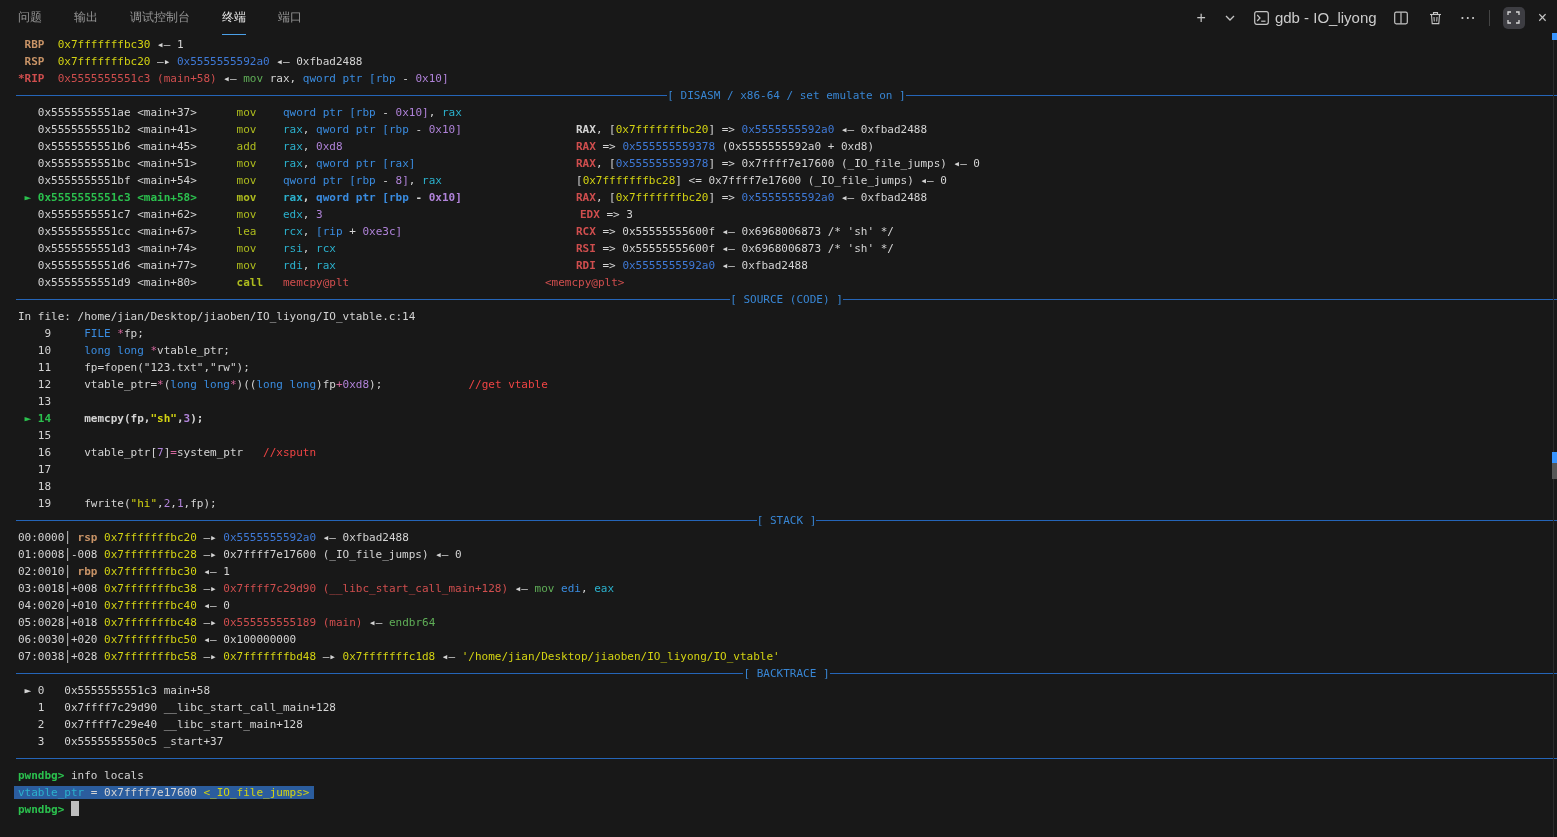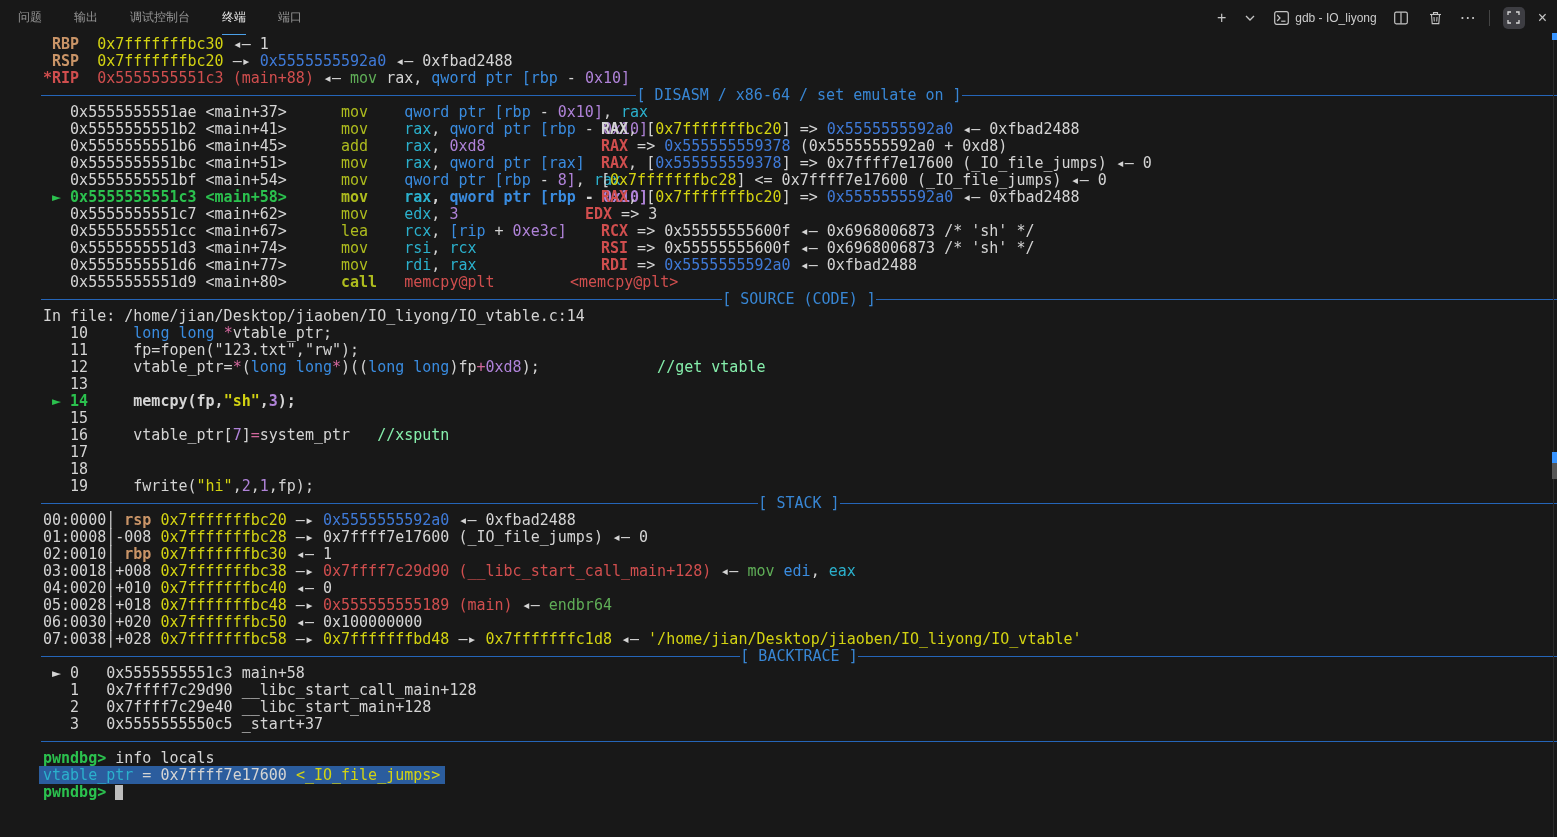--- a/index.html
+++ b/index.html
@@ -14,46 +14,46 @@
     display:flex; align-items:center; border-bottom:1px solid transparent; padding-top:1px; }
   .tab.active { color:#e7e7e7; border-bottom:1px solid #4ba0e8; }
   .panel-actions { position:absolute; right:10px; top:0; height:35px;
     display:flex; align-items:center; gap:13px; color:#c5c5c5; }
   .panel-actions svg { display:block; }
   .icon-btn { display:flex; align-items:center; justify-content:center; cursor:pointer;
     width:22px; height:22px; border-radius:5px; }
   .icon-btn.highlight { background:#3d3d42; }
   .txt-icon { font-size:16px; line-height:1; color:#c5c5c5; cursor:pointer; }
   .term-entry { display:flex; align-items:center; gap:6px; cursor:pointer; }
-  .term-label { font-size:12px; color:#cccccc; }
+  .term-label { font-size:15px; color:#cccccc; }
   .v-sep { width:1px; height:16px; background:#444; }
 
   
   .terminal { position:absolute; top:36px; left:0; right:0; bottom:0;
-    font-family:"DejaVu Sans Mono", monospace; font-size:15px; line-height:17px;
-    color:#d4d4d4;margin-left:25px; }
+    font-family:"DejaVu Sans Mono", monospace; font-size:11px; line-height:17px;
+    color:#d4d4d4; }
   .tline { position:relative; height:17px; white-space:pre; padding-left:18px; }
   .tline.sep { display:flex; align-items:center; padding-left:16px; }
   .sep-line { flex:1; height:1px; background:#2565b8; }
   .sep-title { color:#3886d4; padding:0; flex:0 0 auto; }
   .rcol { position:absolute; top:0; white-space:pre; }
 
   .s-w  { color:#d4d4d4; }
   .s-y  { color:#d3d312; }
   .s-b  { color:#3f7ad8; }
   .s-lb { color:#3a8ce0; }
   .s-c  { color:#2bb1cd; }
   .s-p  { color:#b083d9; }
   .s-pk { color:#d2679d; }
   .s-r  { color:#d04e4e; }
   .s-o  { color:#c99467; }
   .s-m  { color:#aebc1e; }
   .s-gr { color:#5fae57; }
   .s-g  { color:#2bc14e; }
-  .s-gy { color:#86efac; }
+  .s-gy { color:#ef4444; }
   .s-bold { font-weight:bold; }
 
   .selection { background:#2b5d9e; padding:0 5px 0 4px; margin-left:-4px; }
   .cursor { display:inline-block; width:8px; height:15px; background:#bdbdbd; vertical-align:-3px; }
 
   
   .track-line { position:absolute; top:35px; bottom:0; right:3px; width:1px; background:#2b2b2b; }
   .scroll-mark-top { position:absolute; top:33px; right:0; width:5px; height:7px; background:#3794ff; }
   .scroll-mark-blue { position:absolute; top:452px; right:0; width:5px; height:11px; background:#3794ff; }
   .scroll-thumb { position:absolute; top:463px; right:0; width:5px; height:16px; background:#575757; }
@@ -110,35 +110,36 @@
         <path d="M4 12 H1 V9" fill="none" stroke="#d8d8d8" stroke-width="1.3"></path>
       </svg>
     </span>
     <span class="txt-icon">×</span>
   </div>
 </div>
 
 <div class="terminal">
     <div class="tline"><span class="s-o s-bold"> RBP</span><span class="s-w">  </span><span class="s-y">0x7fffffffbc30</span><span class="s-w"> ◂— 1</span></div>
     <div class="tline"><span class="s-o s-bold"> RSP</span><span class="s-w">  </span><span class="s-y">0x7fffffffbc20</span><span class="s-w"> —▸ </span><span class="s-b">0x5555555592a0</span><span class="s-w"> ◂— 0xfbad2488</span></div>
-    <div class="tline"><span class="s-r s-bold">*RIP</span><span class="s-w">  </span><span class="s-r">0x5555555551c3 (main+88)</span><span class="s-w"> ◂— </span><span class="s-gr">mov</span><span class="s-w"> rax, </span><span class="s-lb">qword ptr [rbp</span><span class="s-w"> - </span><span class="s-p">0x10]</span></div>
+    <div class="tline"><span class="s-r s-bold">*RIP</span><span class="s-w">  </span><span class="s-r">0x5555555551c3 (main+58)</span><span class="s-w"> ◂— </span><span class="s-gr">mov</span><span class="s-w"> rax, </span><span class="s-lb">qword ptr [rbp</span><span class="s-w"> - </span><span class="s-p">0x10]</span></div>
     <div class="tline sep"><div class="sep-line"></div><span class="sep-title">[ DISASM / x86-64 / set emulate on ]</span><div class="sep-line"></div></div>
     <div class="tline"><span class="s-w">   0x5555555551ae &lt;main+37&gt;      </span><span class="s-m">mov</span><span class="s-w">    </span><span class="s-lb">qword ptr [rbp</span><span class="s-w"> - </span><span class="s-p">0x10]</span><span class="s-w">, </span><span class="s-c">rax</span></div>
     <div class="tline"><span class="s-w">   0x5555555551b2 &lt;main+41&gt;      </span><span class="s-m">mov</span><span class="s-w">    </span><span class="s-c">rax</span><span class="s-w">, </span><span class="s-lb">qword ptr [rbp</span><span class="s-w"> - </span><span class="s-p">0x10]</span><span class="rcol" style="left: 576px;"><span class="s-w s-bold">RAX</span><span class="s-w">, [</span><span class="s-y">0x7fffffffbc20</span><span class="s-w">] =&gt; </span><span class="s-b">0x5555555592a0</span><span class="s-w"> ◂— 0xfbad2488</span></span></div>
     <div class="tline"><span class="s-w">   0x5555555551b6 &lt;main+45&gt;      </span><span class="s-m">add</span><span class="s-w">    </span><span class="s-c">rax</span><span class="s-w">, </span><span class="s-p">0xd8</span><span class="rcol" style="left: 576px;"><span class="s-r s-bold">RAX</span><span class="s-w"> =&gt; </span><span class="s-b">0x555555559378</span><span class="s-w"> (0x5555555592a0 + 0xd8)</span></span></div>
     <div class="tline"><span class="s-w">   0x5555555551bc &lt;main+51&gt;      </span><span class="s-m">mov</span><span class="s-w">    </span><span class="s-c">rax</span><span class="s-w">, </span><span class="s-lb">qword ptr [rax]</span><span class="rcol" style="left: 576px;"><span class="s-r s-bold">RAX</span><span class="s-w">, [</span><span class="s-b">0x555555559378</span><span class="s-w">] =&gt; 0x7ffff7e17600 (_IO_file_jumps) ◂— 0</span></span></div>
     <div class="tline"><span class="s-w">   0x5555555551bf &lt;main+54&gt;      </span><span class="s-m">mov</span><span class="s-w">    </span><span class="s-lb">qword ptr [rbp</span><span class="s-w"> - </span><span class="s-p">8]</span><span class="s-w">, </span><span class="s-c">rax</span><span class="rcol" style="left: 576px;"><span class="s-w">[</span><span class="s-y">0x7fffffffbc28</span><span class="s-w">] &lt;= 0x7ffff7e17600 (_IO_file_jumps) ◂— 0</span></span></div>
     <div class="tline"><span class="s-g s-bold"> ► 0x5555555551c3 &lt;main+58&gt;      </span><span class="s-m s-bold">mov</span><span class="s-w">    </span><span class="s-c s-bold">rax</span><span class="s-w s-bold">, </span><span class="s-lb s-bold">qword ptr [rbp</span><span class="s-w s-bold"> - </span><span class="s-p s-bold">0x10]</span><span class="rcol" style="left: 576px;"><span class="s-r s-bold">RAX</span><span class="s-w">, [</span><span class="s-y">0x7fffffffbc20</span><span class="s-w">] =&gt; </span><span class="s-b">0x5555555592a0</span><span class="s-w"> ◂— 0xfbad2488</span></span></div>
-    <div class="tline"><span class="s-w">   0x5555555551c7 &lt;main+62&gt;      </span><span class="s-m">mov</span><span class="s-w">    </span><span class="s-c">edx</span><span class="s-w">, </span><span class="s-p">3</span><span class="rcol" style="left: 560px;"><span class="s-r s-bold">EDX</span><span class="s-w"> =&gt; 3</span></span></div>
+    <div class="tline"><span class="s-w">   0x5555555551c7 &lt;main+62&gt;      </span><span class="s-m">mov</span><span class="s-w">    </span><span class="s-c">edx</span><span class="s-w">, </span><span class="s-p">3</span><span class="rcol" style="left: 580px;"><span class="s-r s-bold">EDX</span><span class="s-w"> =&gt; 3</span></span></div>
     <div class="tline"><span class="s-w">   0x5555555551cc &lt;main+67&gt;      </span><span class="s-m">lea</span><span class="s-w">    </span><span class="s-c">rcx</span><span class="s-w">, </span><span class="s-lb">[rip</span><span class="s-w"> + </span><span class="s-p">0xe3c]</span><span class="rcol" style="left: 576px;"><span class="s-r s-bold">RCX</span><span class="s-w"> =&gt; 0x55555555600f ◂— 0x6968006873 /* 'sh' */</span></span></div>
     <div class="tline"><span class="s-w">   0x5555555551d3 &lt;main+74&gt;      </span><span class="s-m">mov</span><span class="s-w">    </span><span class="s-c">rsi</span><span class="s-w">, </span><span class="s-c">rcx</span><span class="rcol" style="left: 576px;"><span class="s-r s-bold">RSI</span><span class="s-w"> =&gt; 0x55555555600f ◂— 0x6968006873 /* 'sh' */</span></span></div>
     <div class="tline"><span class="s-w">   0x5555555551d6 &lt;main+77&gt;      </span><span class="s-m">mov</span><span class="s-w">    </span><span class="s-c">rdi</span><span class="s-w">, </span><span class="s-c">rax</span><span class="rcol" style="left: 576px;"><span class="s-r s-bold">RDI</span><span class="s-w"> =&gt; </span><span class="s-b">0x5555555592a0</span><span class="s-w"> ◂— 0xfbad2488</span></span></div>
     <div class="tline"><span class="s-w">   0x5555555551d9 &lt;main+80&gt;      </span><span class="s-m s-bold">call</span><span class="s-w">   </span><span class="s-r">memcpy@plt</span><span class="rcol" style="left: 545px;"><span class="s-r">&lt;memcpy@plt&gt;</span></span></div>
     <div class="tline sep"><div class="sep-line"></div><span class="sep-title">[ SOURCE (CODE) ]</span><div class="sep-line"></div></div>
     <div class="tline"><span class="s-w">In file: /home/jian/Desktop/jiaoben/IO_liyong/IO_vtable.c:14</span></div>
+    <div class="tline"><span class="s-w">    9     </span><span class="s-lb">FILE</span><span class="s-w"> </span><span class="s-pk">*</span><span class="s-w">fp;</span></div>
     <div class="tline"><span class="s-w">   10     </span><span class="s-lb">long long</span><span class="s-w"> </span><span class="s-pk">*</span><span class="s-w">vtable_ptr;</span></div>
     <div class="tline"><span class="s-w">   11     fp=fopen("123.txt","rw");</span></div>
     <div class="tline"><span class="s-w">   12     vtable_ptr=</span><span class="s-pk">*</span><span class="s-w">(</span><span class="s-lb">long long</span><span class="s-pk">*</span><span class="s-w">)((</span><span class="s-lb">long long</span><span class="s-w">)fp</span><span class="s-pk">+</span><span class="s-p">0xd8</span><span class="s-w">);</span><span class="s-gy">             //get vtable</span></div>
     <div class="tline"><span class="s-w">   13</span></div>
     <div class="tline"><span class="s-g s-bold"> ► 14</span><span class="s-w">     </span><span class="s-w s-bold">memcpy(fp,</span><span class="s-y s-bold">"sh"</span><span class="s-w s-bold">,</span><span class="s-p s-bold">3</span><span class="s-w s-bold">);</span></div>
     <div class="tline"><span class="s-w">   15</span></div>
     <div class="tline"><span class="s-w">   16     vtable_ptr[</span><span class="s-p">7</span><span class="s-w">]</span><span class="s-pk">=</span><span class="s-w">system_ptr </span><span class="s-gy">  //xsputn</span></div>
     <div class="tline"><span class="s-w">   17</span></div>
     <div class="tline"><span class="s-w">   18</span></div>
     <div class="tline"><span class="s-w">   19     fwrite(</span><span class="s-y">"hi"</span><span class="s-w">,</span><span class="s-p">2</span><span class="s-w">,</span><span class="s-p">1</span><span class="s-w">,fp);</span></div>

